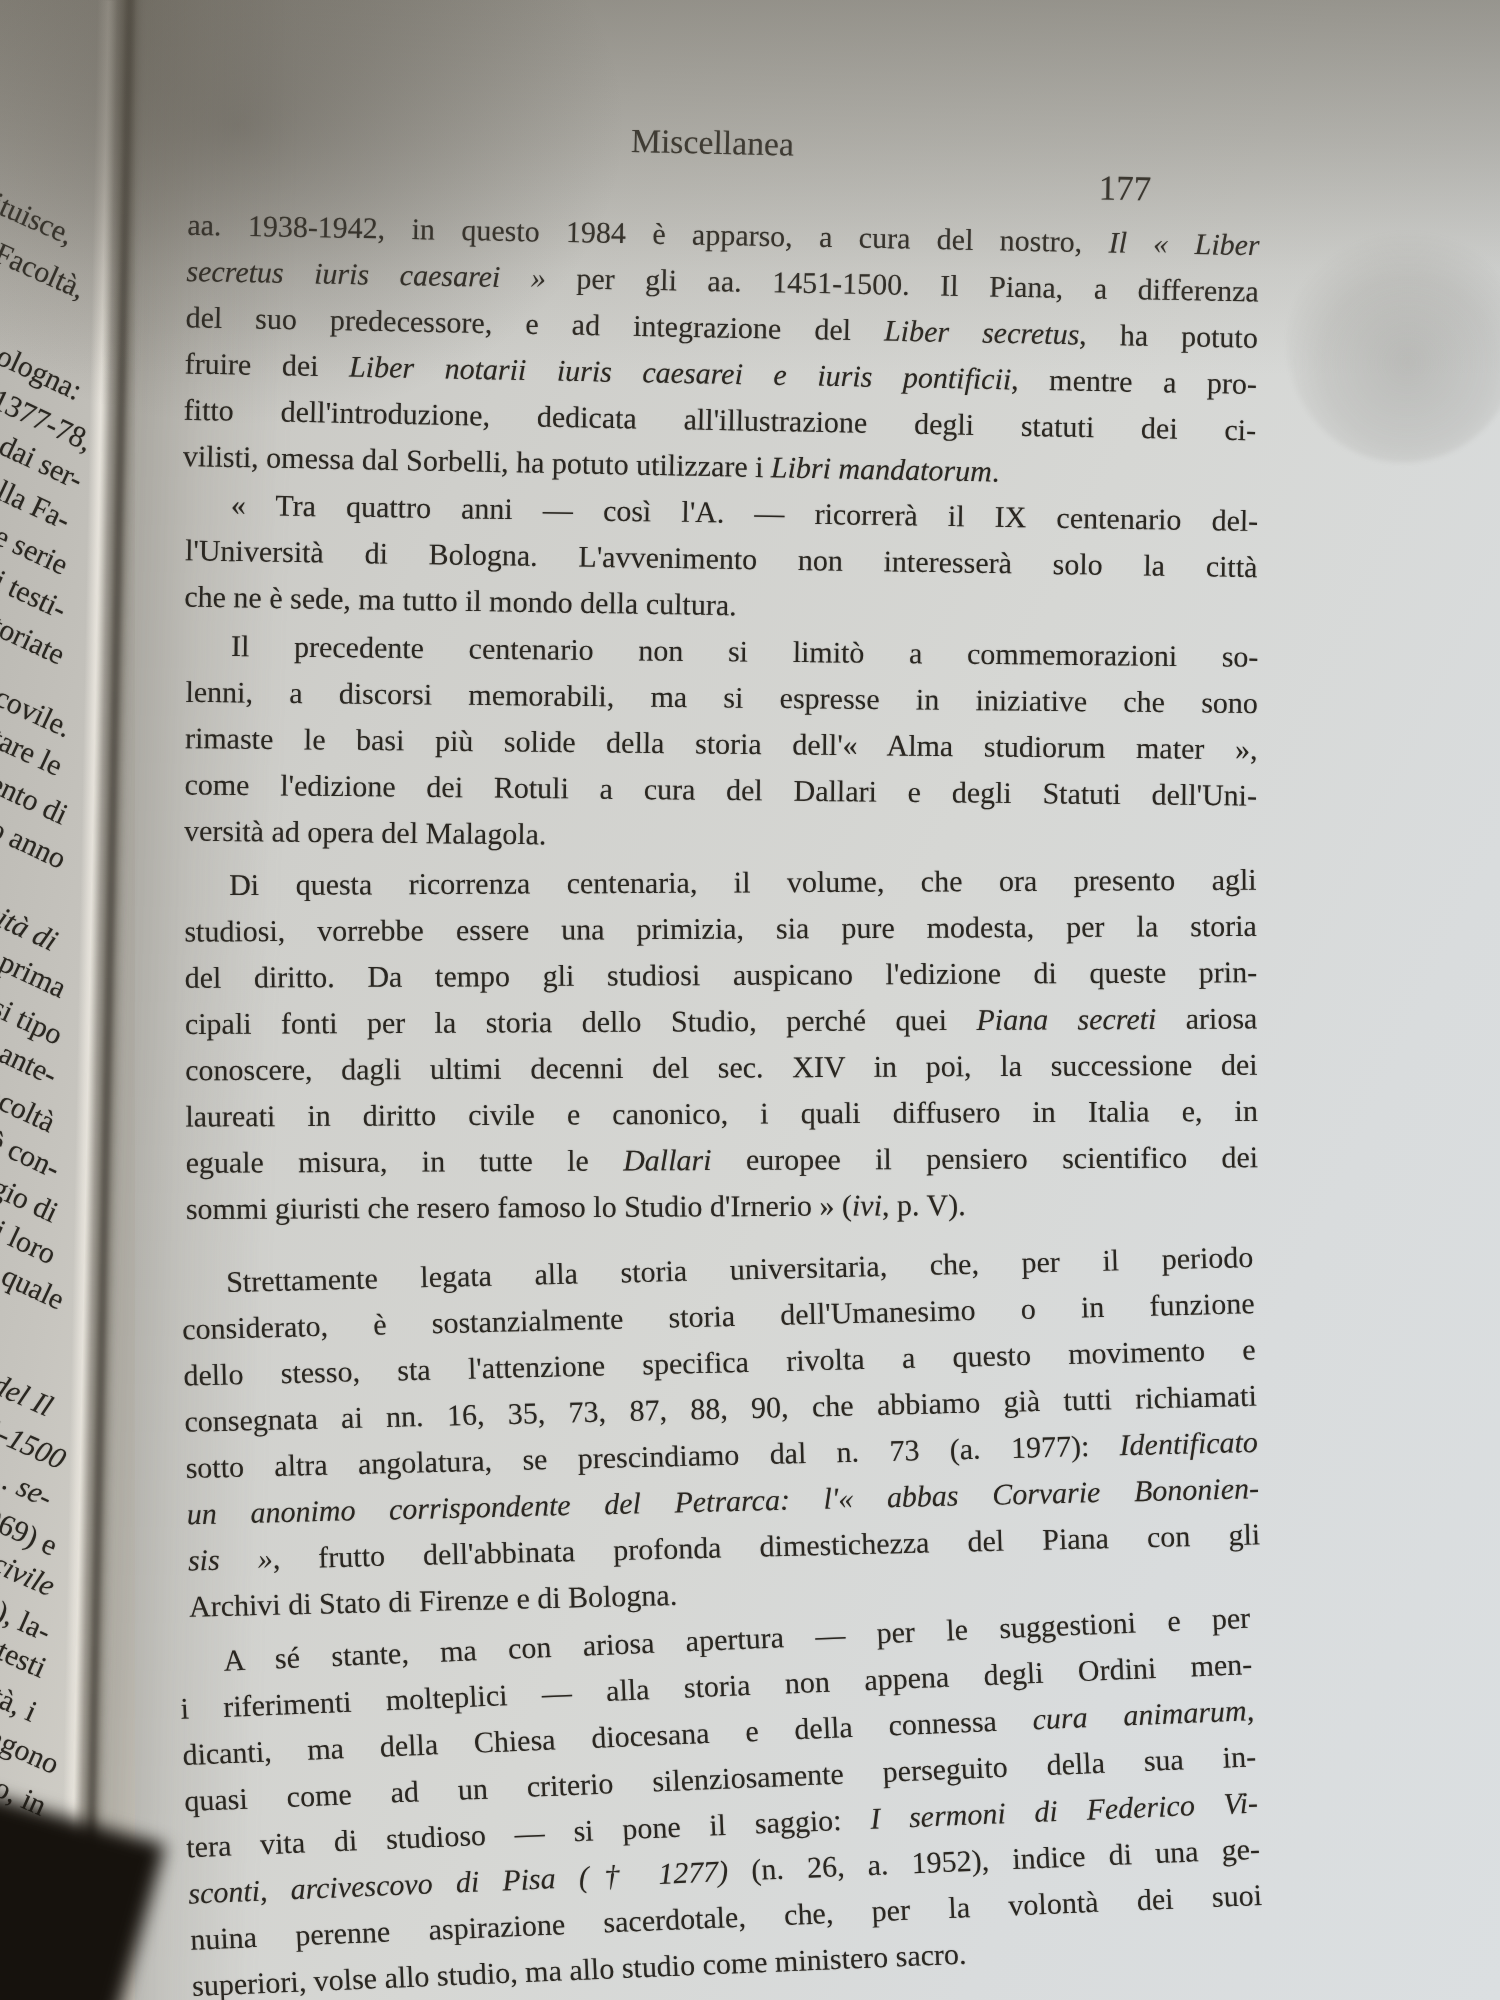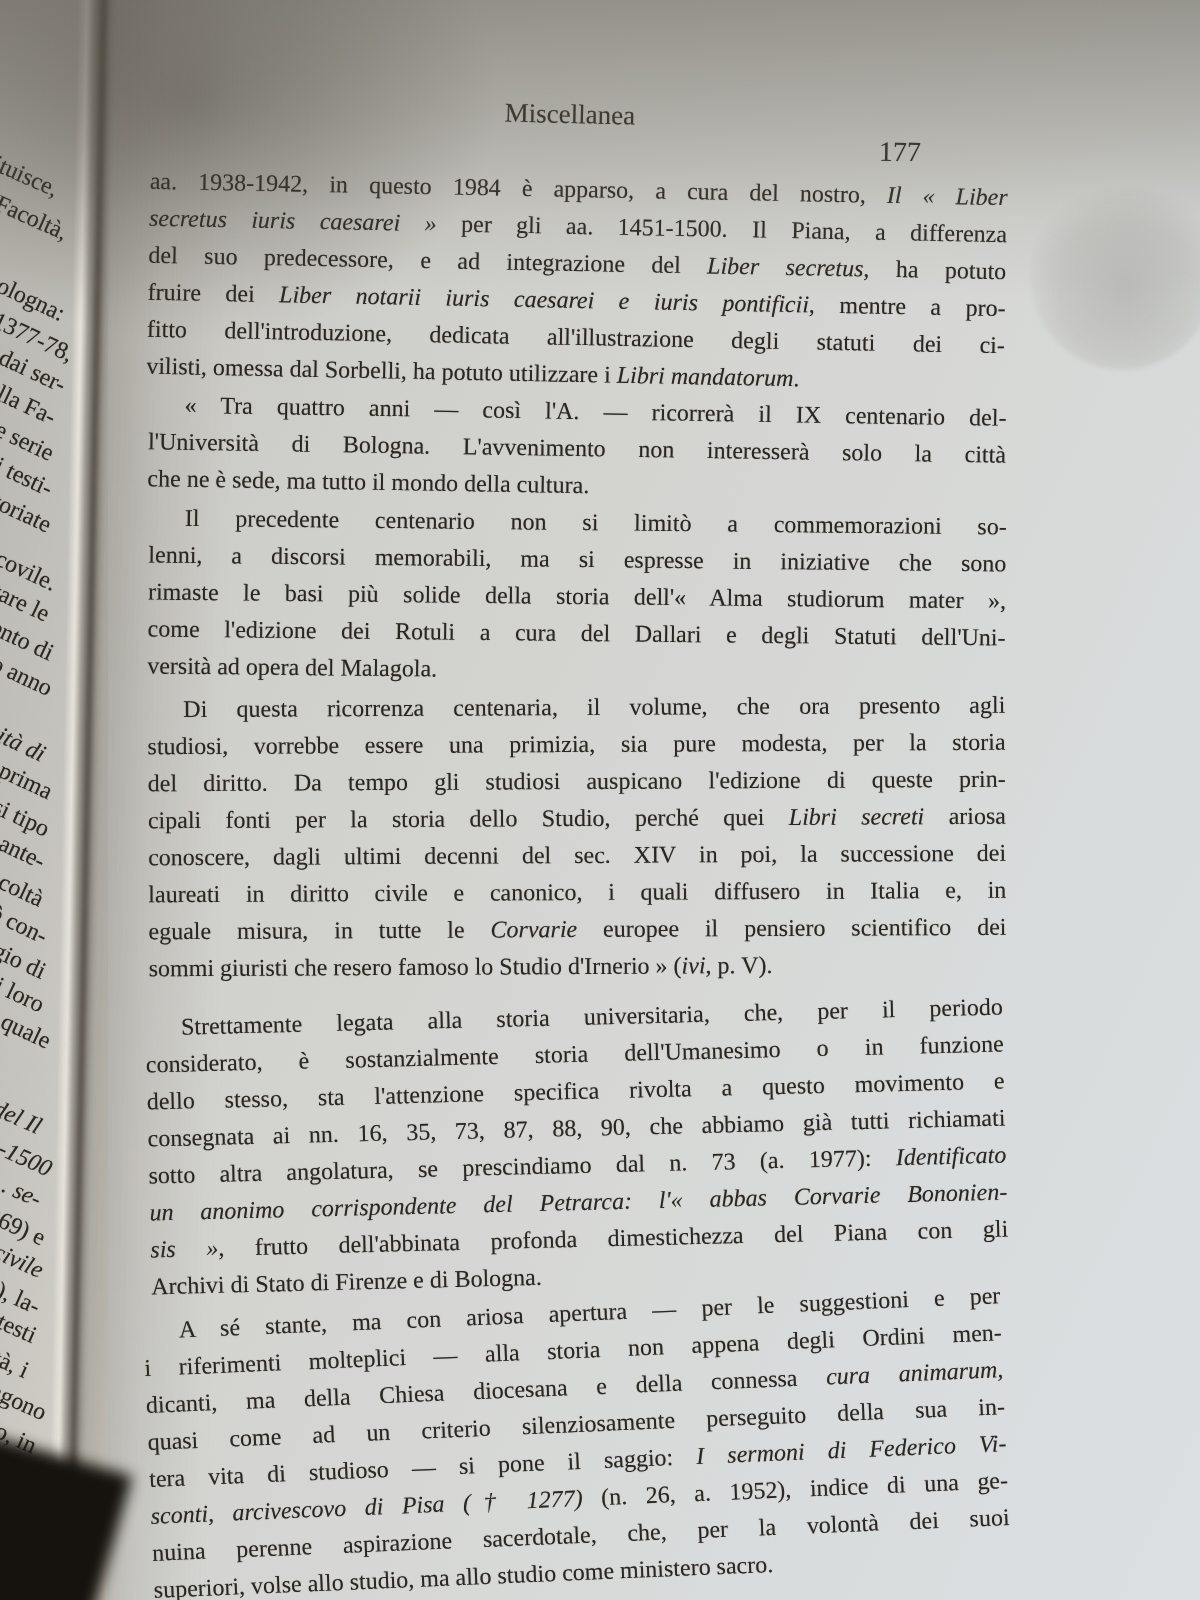--- a/index.html
+++ b/index.html
@@ -148,24 +148,24 @@
           <div class="line indent"><span>Il precedente centenario non si limitò a commemorazioni so-</span></div>
           <div class="line"><span>lenni, a discorsi memorabili, ma si espresse in iniziative che sono</span></div>
           <div class="line"><span>rimaste le basi più solide della storia dell'« Alma studiorum mater »,</span></div>
           <div class="line"><span>come l'edizione dei Rotuli a cura del Dallari e degli Statuti dell'Uni-</span></div>
           <div class="line last"><span>versità ad opera del Malagola.</span></div>
         </div>
         <div class="para" style="transform: rotate(-0.3deg); transform-origin: 50% 50%;">
           <div class="line indent"><span>Di questa ricorrenza centenaria, il volume, che ora presento agli</span></div>
           <div class="line"><span>studiosi, vorrebbe essere una primizia, sia pure modesta, per la storia</span></div>
           <div class="line"><span>del diritto. Da tempo gli studiosi auspicano l'edizione di queste prin-</span></div>
-          <div class="line"><span>cipali fonti per la storia dello Studio, perché quei </span><i>Libri secreti</i><span> ariosa</span></div>
+          <div class="line"><span>cipali fonti per la storia dello Studio, perché quei </span><i>Piana secreti</i><span> ariosa</span></div>
           <div class="line"><span>conoscere, dagli ultimi decenni del sec. XIV in poi, la successione dei</span></div>
           <div class="line"><span>laureati in diritto civile e canonico, i quali diffusero in Italia e, in</span></div>
-          <div class="line"><span>eguale misura, in tutte le </span><i>Corvarie</i><span> europee il pensiero scientifico dei</span></div>
+          <div class="line"><span>eguale misura, in tutte le </span><i>Dallari</i><span> europee il pensiero scientifico dei</span></div>
           <div class="line last"><span>sommi giuristi che resero famoso lo Studio d'Irnerio » (</span><i>ivi</i><span>, p. V).</span></div>
         </div>
         <div class="para" style="transform: rotate(-1.4deg); transform-origin: 50% 50%; margin-top: 14px;">
           <div class="line indent"><span>Strettamente legata alla storia universitaria, che, per il periodo</span></div>
           <div class="line"><span>considerato, è sostanzialmente storia dell'Umanesimo o in funzione</span></div>
           <div class="line"><span>dello stesso, sta l'attenzione specifica rivolta a questo movimento e</span></div>
           <div class="line"><span>consegnata ai nn. 16, 35, 73, 87, 88, 90, che abbiamo già tutti richiamati</span></div>
           <div class="line"><span>sotto altra angolatura, se prescindiamo dal n. 73 (a. 1977): </span><i>Identificato</i></div>
           <div class="line"><i>un anonimo corrispondente del Petrarca: l'« abbas Corvarie Bononien-</i></div>
           <div class="line"><i>sis »</i><span>, frutto dell'abbinata profonda dimestichezza del Piana con gli</span></div>

